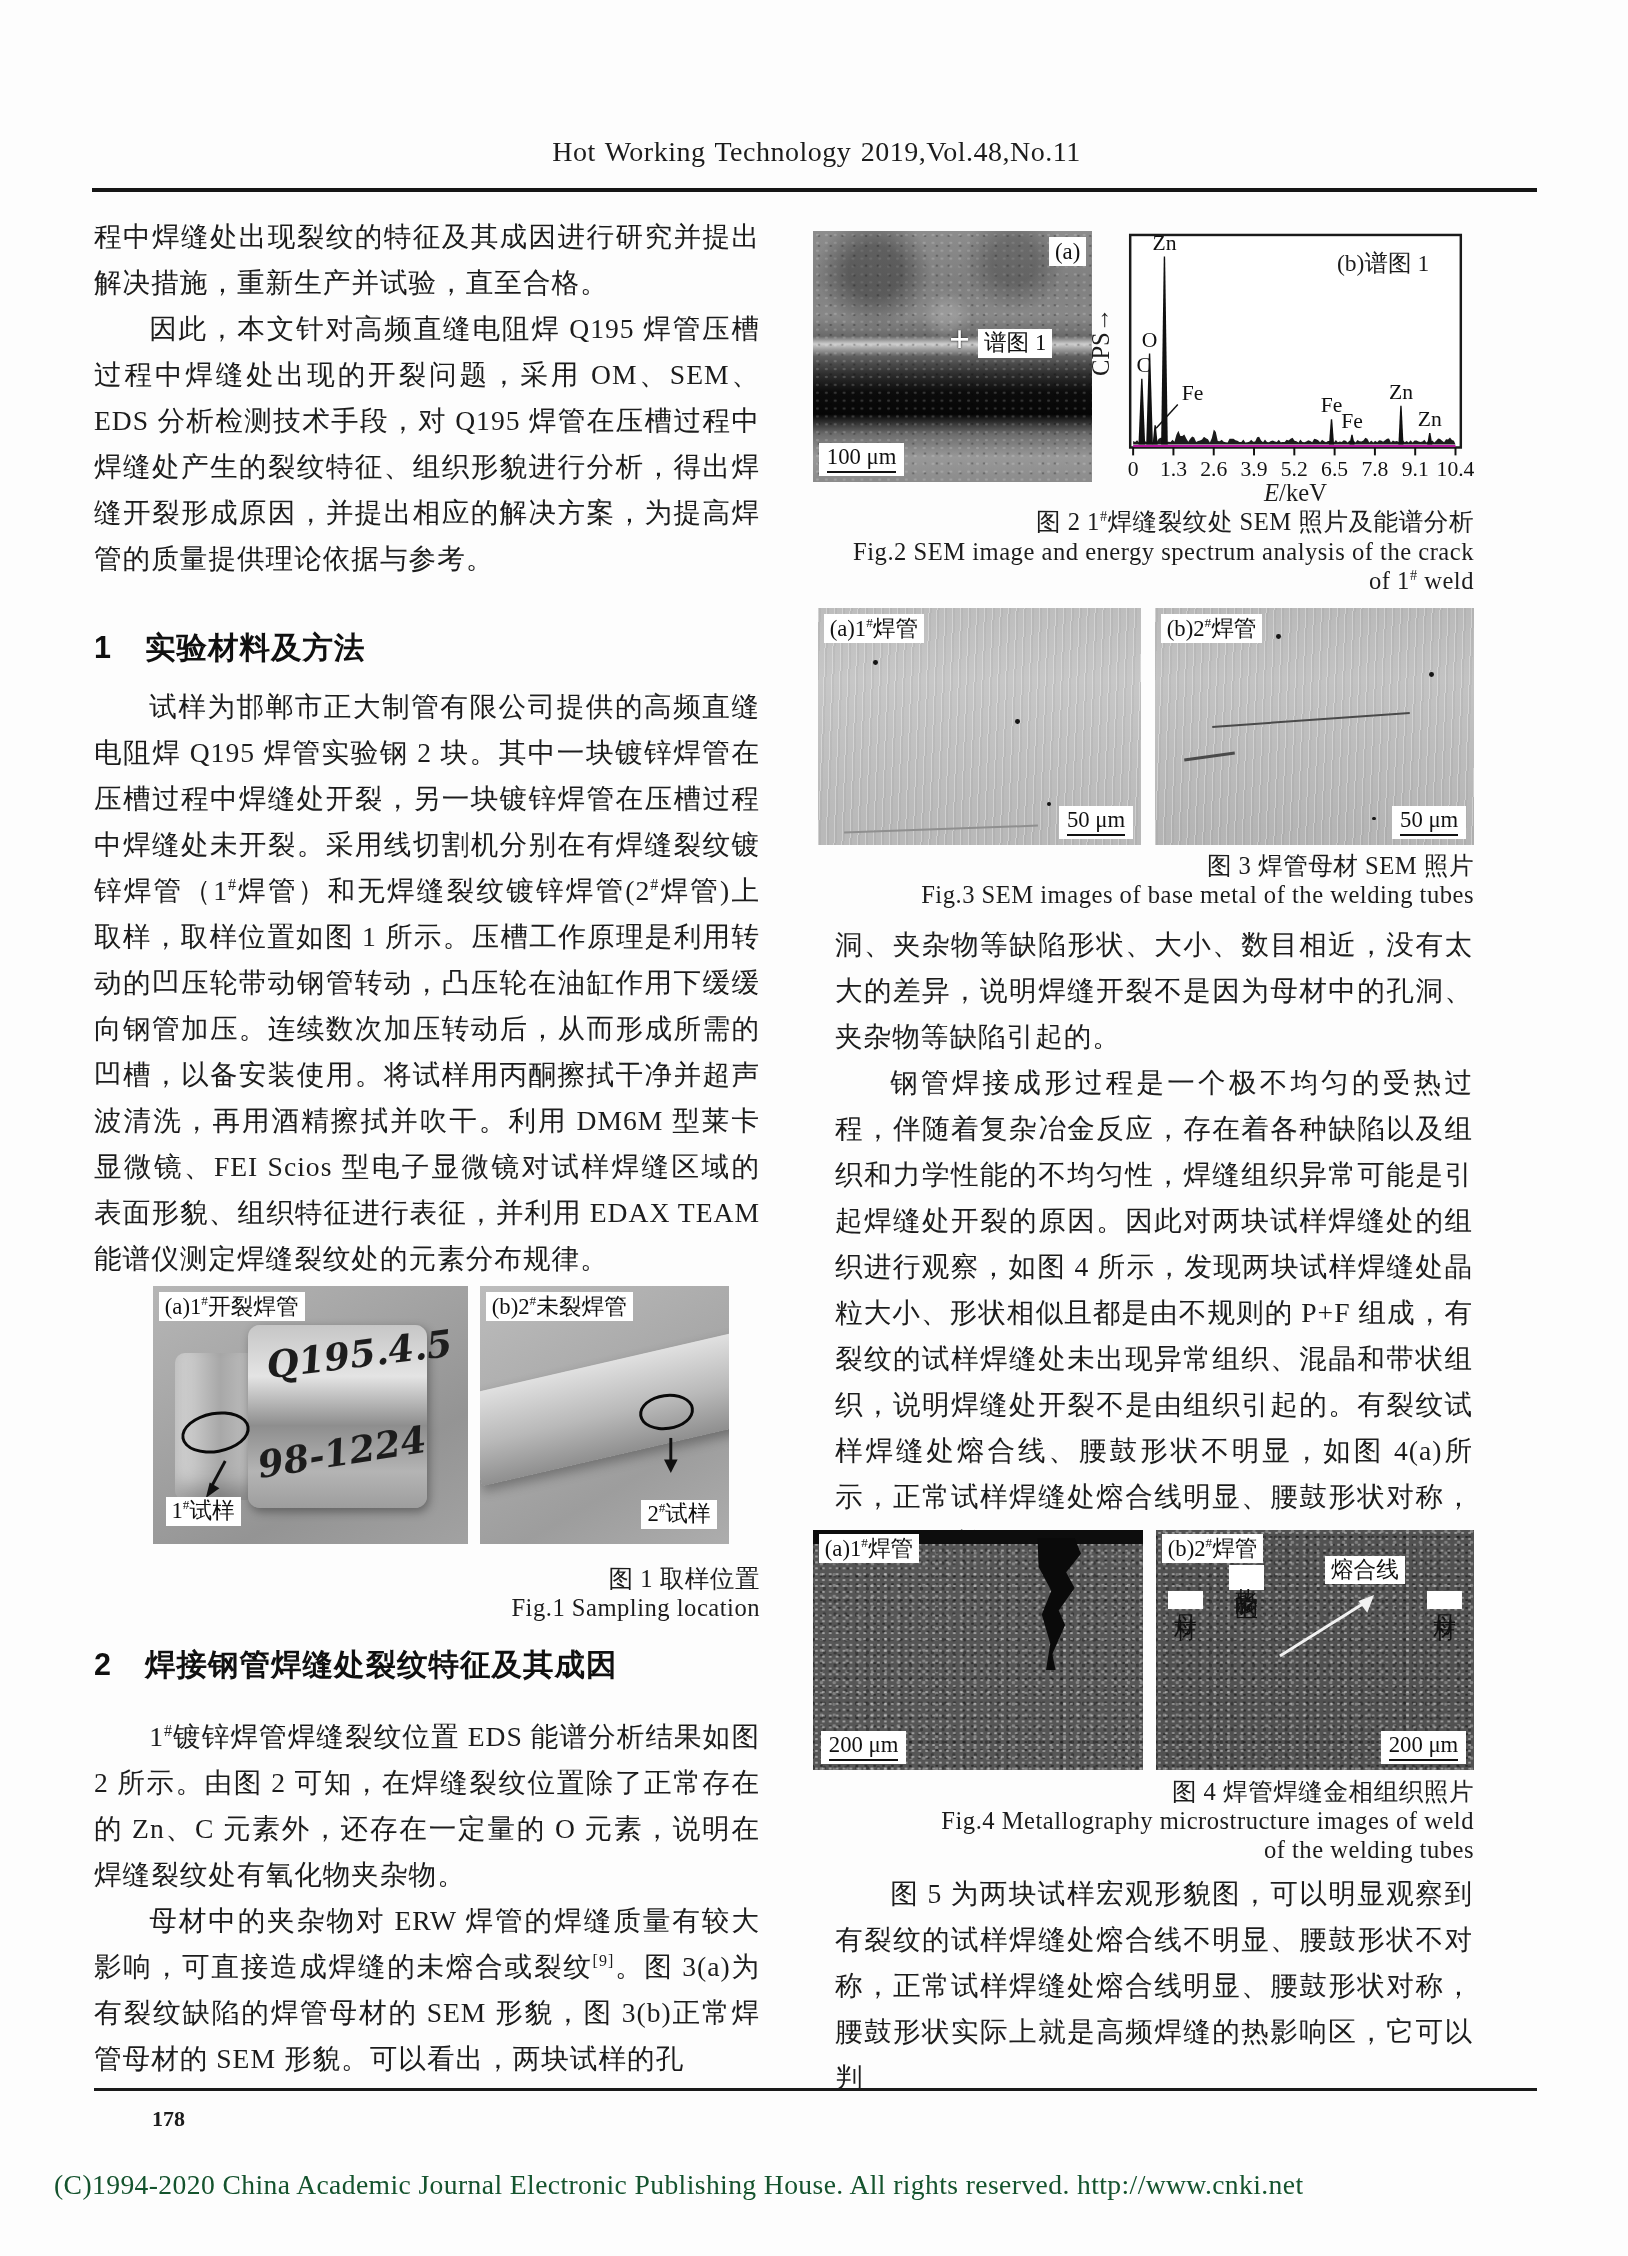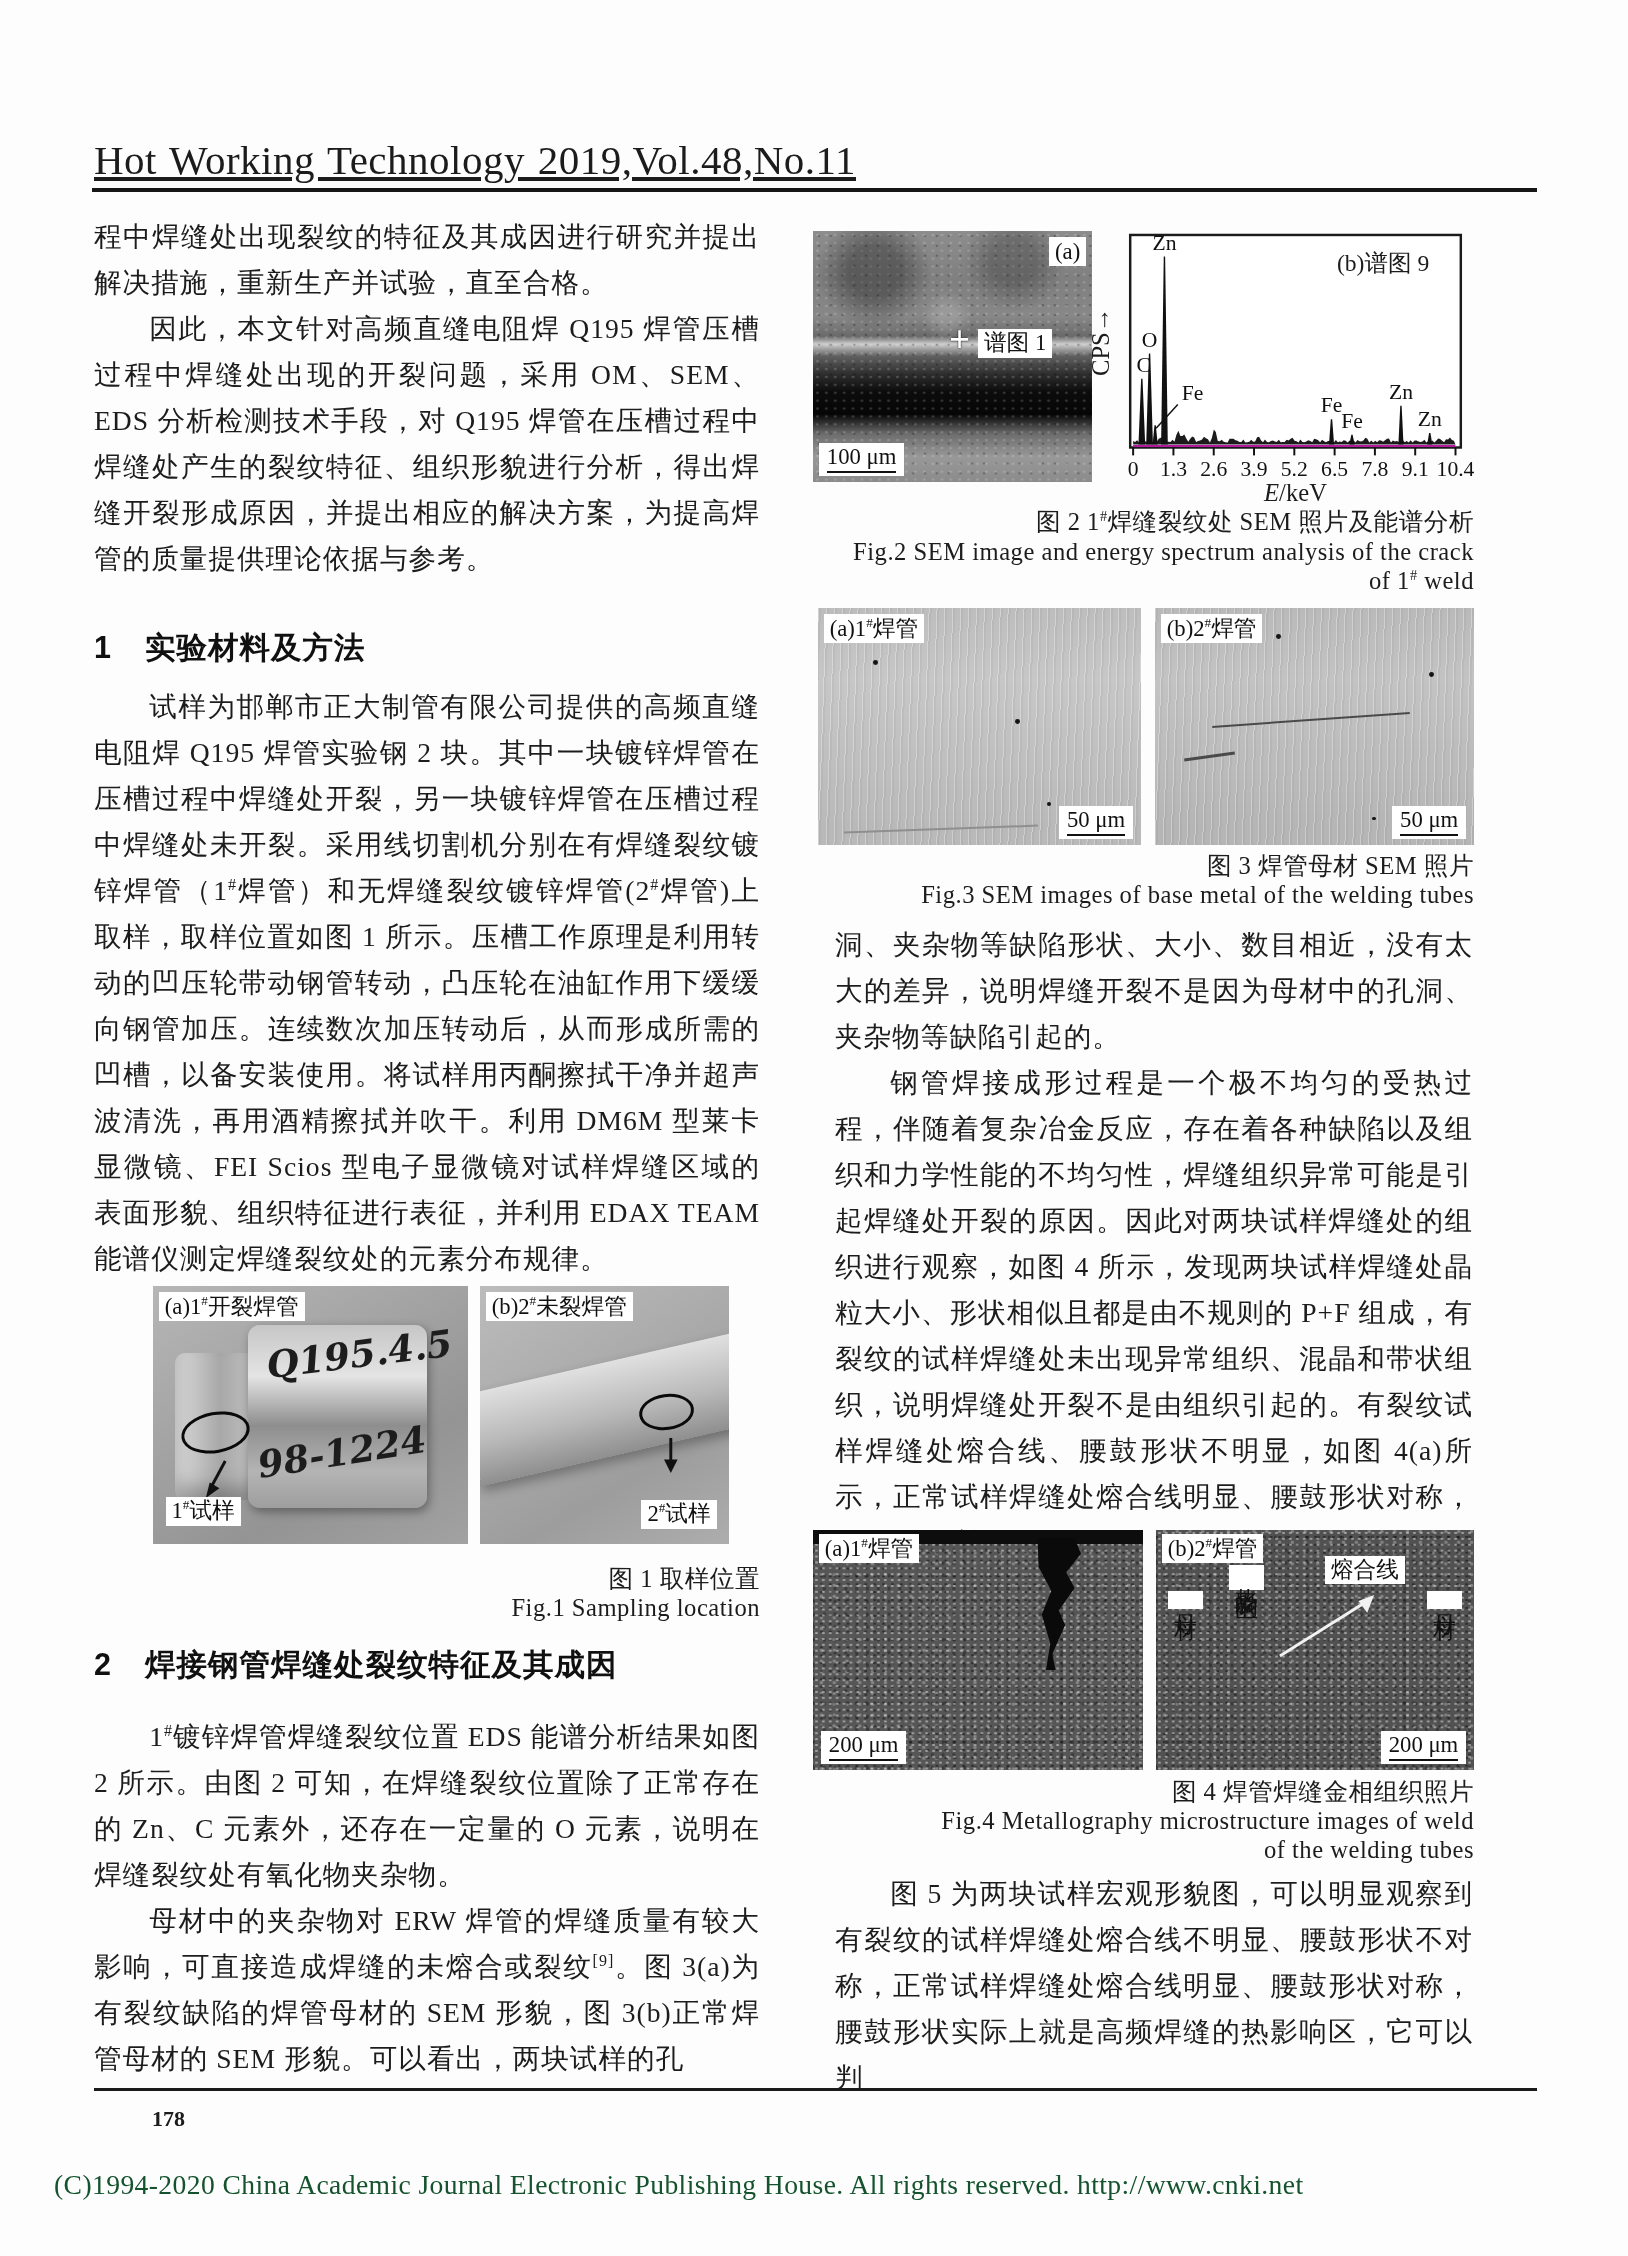--- a/index.html
+++ b/index.html
@@ -1,19 +1,19 @@
 <!DOCTYPE html>
 <html><head>
 <meta charset="utf-8">
 <style>
   html,body{margin:0;padding:0;background:#e8e8e8;}
   .page{position:relative;width:1628px;height:2257px;background:#fdfdfd;margin:0 auto;
         font-family:"Liberation Serif","DejaVu Serif",serif;color:#1c1c1c;overflow:hidden;}
-  .header-line{position:absolute;left:94px;top:136px;width:1445px;
-        font-size:41px;letter-spacing:0.5px;word-spacing:2px;text-decoration:underline;}
+  .header-line{position:absolute;left:94px;top:136px;width:1445px;text-align:center;
+        font-size:28px;letter-spacing:0.5px;word-spacing:2px;}
   .rule{position:absolute;left:92px;top:188px;width:1445px;height:3.9px;background:#161616;}
   .flow{position:absolute;}
   .flow p{margin:0;font-size:27.6px;line-height:46px;text-align:justify;letter-spacing:1px;}
   .indent{text-indent:2em;font-family:Liberation Serif, serif;}
   .col-l{left:94px;width:666px;}
   .col-rt{left:835px;width:638px;}
   h2.sec{position:absolute;left:94px;width:670px;margin:0;
         font-family:"Liberation Sans","DejaVu Sans",sans-serif;font-size:30.5px;font-weight:bold;
         color:#101010;letter-spacing:1px;white-space:nowrap;}
   h2.sec .num{margin-right:33px;}
@@ -184,21 +184,21 @@
             <text x="168.8" y="247" text-anchor="middle" font-family="Liberation Serif, DejaVu Serif, serif" font-size="22" fill="#111">5.2</text>
             <line x1="209.75" y1="218" x2="209.75" y2="226" stroke="#111" stroke-width="2"></line>
             <text x="209.75" y="247" text-anchor="middle" font-family="Liberation Serif, DejaVu Serif, serif" font-size="22" fill="#111">6.5</text>
             <line x1="250.7" y1="218" x2="250.7" y2="226" stroke="#111" stroke-width="2"></line>
             <text x="250.7" y="247" text-anchor="middle" font-family="Liberation Serif, DejaVu Serif, serif" font-size="22" fill="#111">7.8</text>
             <line x1="291.65" y1="218" x2="291.65" y2="226" stroke="#111" stroke-width="2"></line>
             <text x="291.65" y="247" text-anchor="middle" font-family="Liberation Serif, DejaVu Serif, serif" font-size="22" fill="#111">9.1</text>
             <line x1="332.6" y1="218" x2="332.6" y2="226" stroke="#111" stroke-width="2"></line>
             <text x="332.6" y="247" text-anchor="middle" font-family="Liberation Serif, DejaVu Serif, serif" font-size="22" fill="#111">10.4</text>
           </svg></div>
-      <span class="spec-title" style="left:205px;top:13.8px">(b)谱图 9</span>
+      <span class="spec-title" style="left:205px;top:13.8px">(b)谱图 1</span>
     </div>
     <div class="cps-label" style="left:215px;top:98px;width:148px;height:29.6px">CPS→</div>
     <div class="xaxis-label" style="left:315px;top:250px;width:335px"><i>E</i><span>/keV</span></div>
   </div>
   <p class="caption cap-r" style="top:505px">图 2  1<sup>#</sup>焊缝裂纹处 SEM 照片及能谱分析</p>
   <p class="caption cap-r" style="top:538px">Fig.2  SEM image and energy spectrum analysis of the crack</p>
   <p class="caption cap-r" style="top:567px">of 1<sup>#</sup> weld</p>
 
   <div class="fig" style="left:813px;top:606px;width:661px;height:241px">
     <div class="panel sem-flat" style="left:4.9px;top:2px;width:323px;height:237px">

